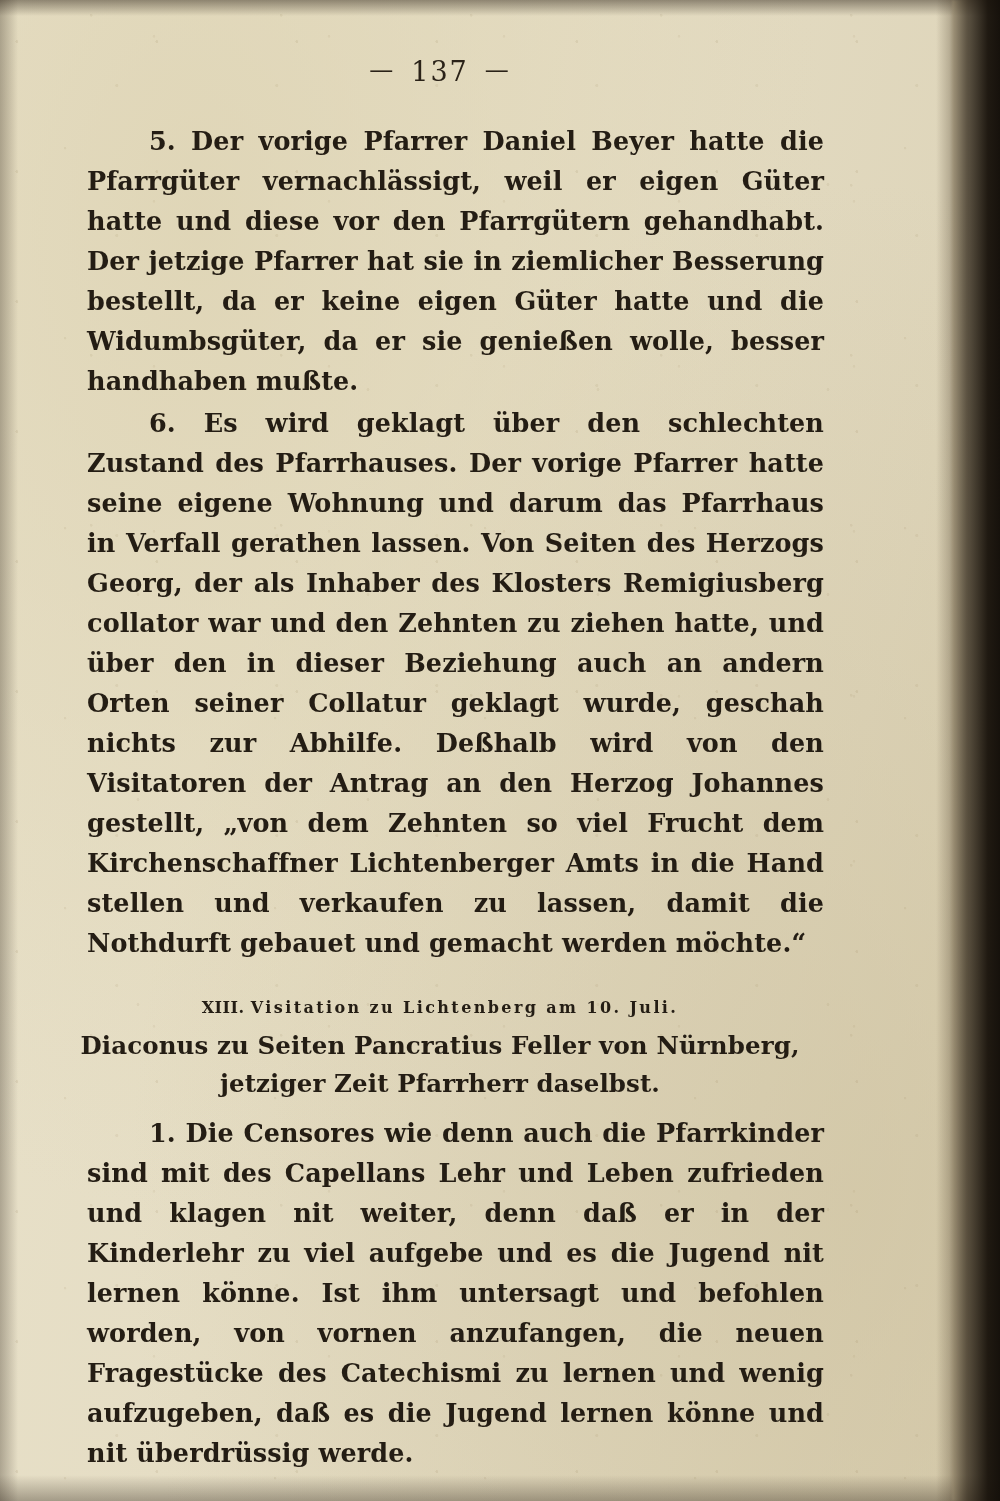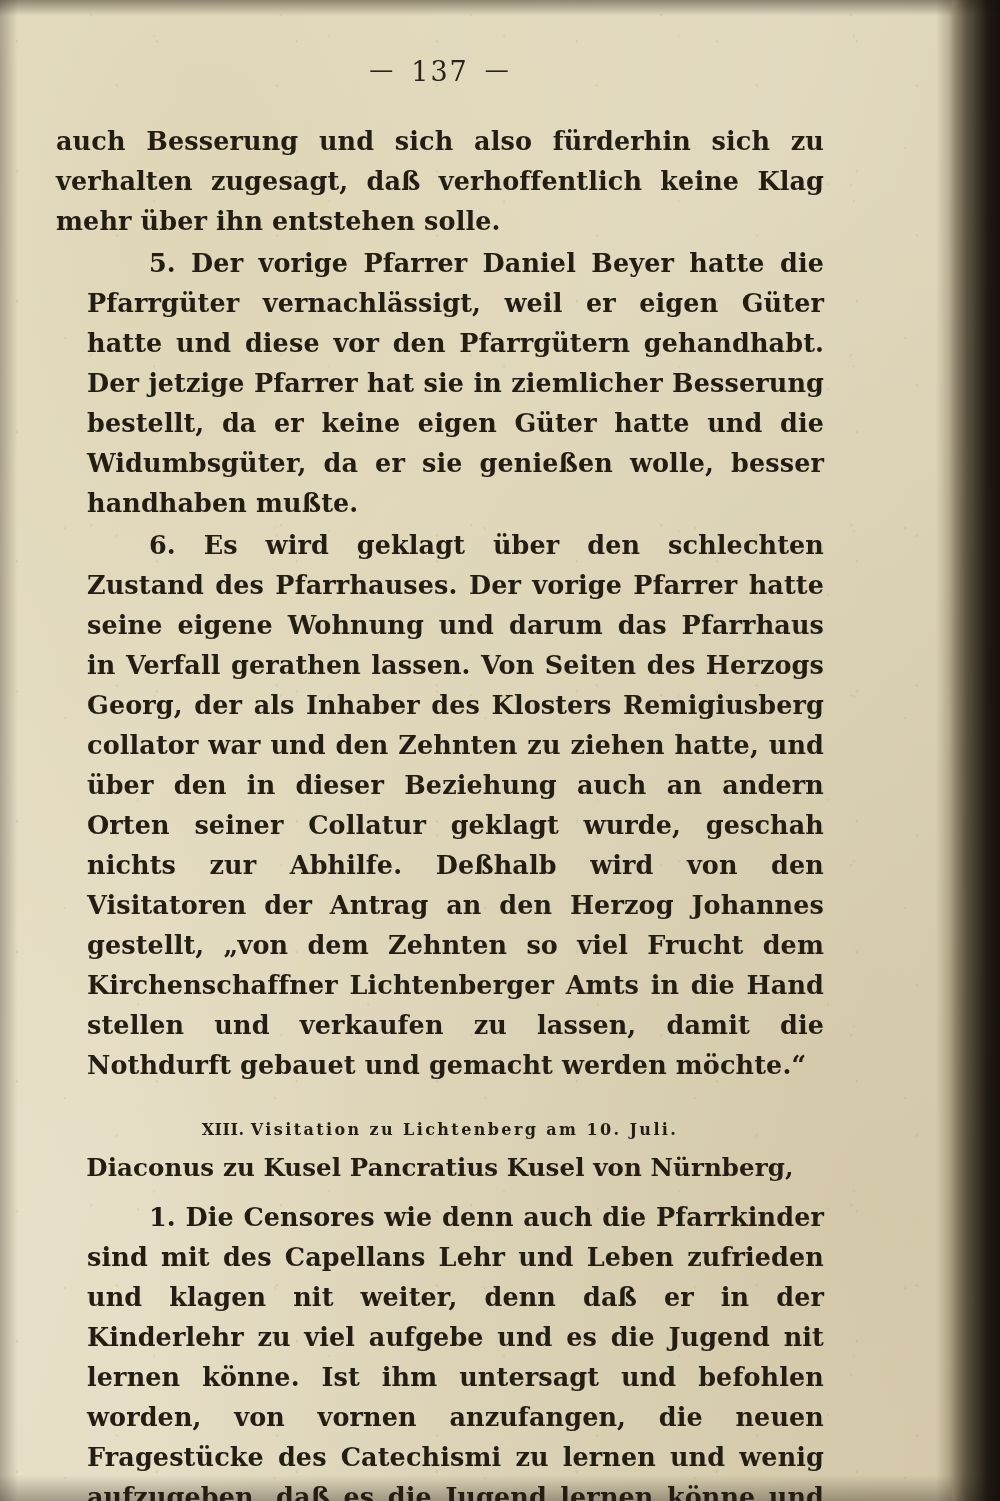--- a/index.html
+++ b/index.html
@@ -172,33 +172,33 @@
   <div id="speckles"></div>
 
   <div id="content">
 
     <div class="page-number">
       <span class="dash">—</span><span>137</span><span class="dash">—</span>
     </div>
 
     <div class="body-text">
 
-      <p class="para">auch Besserung und sich also fürderhin sich zu verhalten zugesagt, daß verhoffentlich keine Klag mehr über ihn entstehen solle.</p>
 
       <p class="para indent">5. Der vorige Pfarrer Daniel Beyer hatte die Pfarrgüter vernachlässigt, weil er eigen Güter hatte und diese vor den Pfarrgütern gehandhabt. Der jetzige Pfarrer hat sie in ziemlicher Besserung bestellt, da er keine eigen Güter hatte und die Widumbsgüter, da er sie genießen wolle, besser handhaben mußte.</p>
 
       <p class="para indent">6. Es wird geklagt über den schlechten Zustand des Pfarrhauses. Der vorige Pfarrer hatte seine eigene Wohnung und darum das Pfarrhaus in Verfall gerathen lassen. Von Seiten des Herzogs Georg, der als Inhaber des Klosters Remigiusberg collator war und den Zehnten zu ziehen hatte, und über den in dieser Beziehung auch an andern Orten seiner Collatur geklagt wurde, geschah nichts zur Abhilfe. Deßhalb wird von den Visitatoren der Antrag an den Herzog Johannes gestellt, „von dem Zehnten so viel Frucht dem Kirchenschaffner Lichtenberger Amts in die Hand stellen und verkaufen zu lassen, damit die Nothdurft gebauet und gemacht werden möchte.“</p>
 
       <div class="section-heading">
         <span class="roman">XIII.</span>
         <span class="spaced">Visitation zu Lichtenberg am 10. Juli.</span>
       </div>
 
       <div class="subheading">
-        <span>Diaconus zu Kusel Pancratius Kusel von Nürnberg,</span>
+        <span>Diaconus zu Seiten Pancratius Feller von Nürnberg,</span>
+        <span class="line2">jetziger Zeit Pfarrherr daselbst.</span>
       </div>
 
       <p class="para indent" style="margin-top:10px">1. Die Censores wie denn auch die Pfarrkinder sind mit des Capellans Lehr und Leben zufrieden und klagen nit weiter, denn daß er in der Kinderlehr zu viel aufgebe und es die Jugend nit lernen könne. Ist ihm untersagt und befohlen worden, von vornen anzufangen, die neuen Fragestücke des Catechismi zu lernen und wenig aufzugeben, daß es die Jugend lernen könne und nit überdrüssig werde.</p>
 
     </div>
   </div>
 
   <div id="left-edge"></div>
   <div id="top-edge"></div>
   <div id="bottom-edge"></div>

